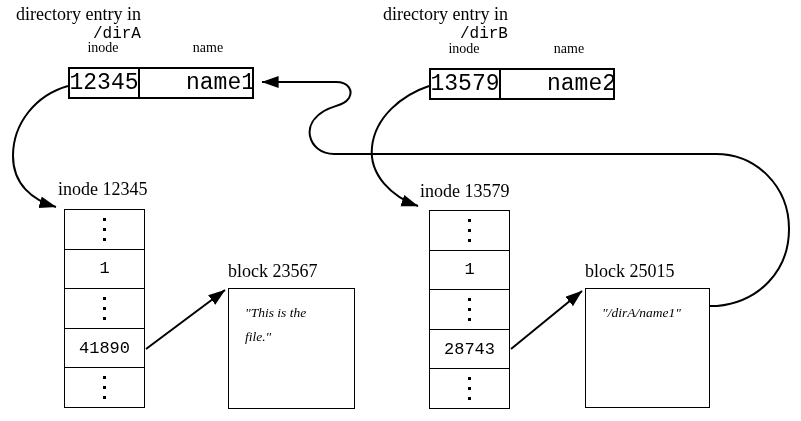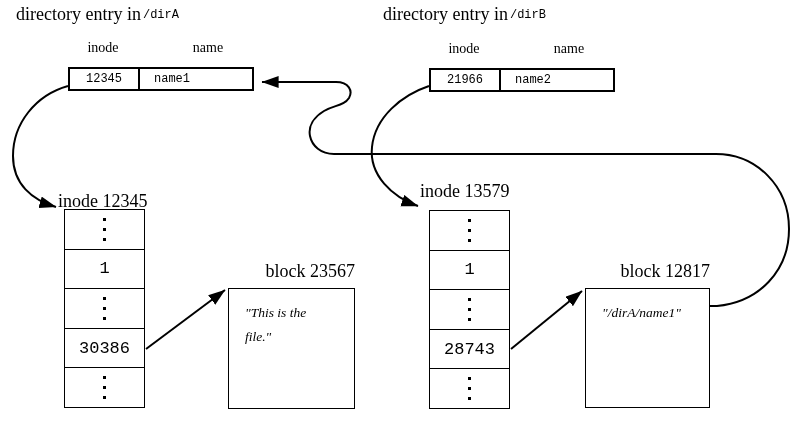--- a/index.html
+++ b/index.html
@@ -10,59 +10,61 @@
     background: #ffffff;
     font-family: "Liberation Serif", serif;
     color: #000;
     overflow: hidden;
   }
   .abs { position: absolute; }
 
   
   .dir-title {
     display: flex;
-    align-items: center;
+    align-items: flex-end;
     white-space: nowrap;
     font-size: 18px;
+    flex-direction: column;
   }
   .dir-title .path {
     font-family: "Liberation Mono", monospace;
-    font-size: 12px;
+    font-size: 16px;
     margin-left: 2px;
   }
 
   
   .entry-headers { width: 186px; height: 18px; font-size: 14px; }
   .entry-headers .h-inode {
     position: absolute; left: 0; width: 70px; text-align: center;
   }
   .entry-headers .h-name {
     position: absolute; left: 82px; width: 116px; text-align: center;
   }
 
   
   .entry-table {
     display: flex;
-    width: 186px; height: 24px;
+    width: 186px; height: 32px;
     border: 2px solid #000;
     box-sizing: border-box;
     background: #fff;
     font-family: "Liberation Mono", monospace;
-    font-size: 12px;
+    font-size: 23px;
   }
   .entry-table .cell-inode {
     width: 70px;
     border-right: 2px solid #000;
     box-sizing: border-box;
     display: flex; align-items: center; justify-content: center;
   }
   .entry-table .cell-name {
     flex: 1;
     display: flex; align-items: center;
     padding-left: 14px;
+    margin-left: 32px;
   }
 
   
   .inode-label, .block-label { font-size: 18px; white-space: nowrap; }
   .inode-table {
     width: 81px; height: 199px;
     border: 1px solid #000;
     box-sizing: border-box;
     background: #fff;
     display: flex; flex-direction: column;
@@ -84,21 +86,21 @@
     box-sizing: border-box;
     background: #fff;
     padding: 12px 0 0 16px;
   }
   .data-block .line {
     font-style: italic;
     font-size: 13.5px;
     line-height: 24px;
     white-space: nowrap;
   }
-  .block-label { text-align: right; font-family: Liberation Serif, serif; }
+  .block-label { text-align: left; font-family: Liberation Serif, serif; }
 
   svg.overlay { position: absolute; left: 0; top: 0; pointer-events: none; }
   svg.overlay path { stroke: #000; stroke-width: 2; fill: none; }
 </style>
 </head>
 <body>
 
 <div id="stage">
 
   <svg class="overlay" width="801" height="421" viewBox="0 0 801 421">
@@ -130,42 +132,42 @@
   <div class="abs entry-table" style="left:68px; top:67px;">
     <div class="cell-inode">12345</div>
     <div class="cell-name">name1</div>
   </div>
 
   <div class="abs entry-headers" style="left:429px; top:41px;">
     <span class="h-inode">inode</span>
     <span class="h-name">name</span>
   </div>
   <div class="abs entry-table" style="left:429px; top:68px;">
-    <div class="cell-inode">21966</div>
+    <div class="cell-inode">13579</div>
     <div class="cell-name">name2</div>
   </div>
 
-  <div class="abs inode-label" style="left:58px; top:179px;margin-top:12px;">inode 12345</div>
+  <div class="abs inode-label" style="left:58px; top:179px;">inode 12345</div>
   <div class="abs inode-table" style="left:64px; top:209px;">
     <div class="inode-row">
       <span class="vdots">
           <i></i>
           <i></i>
           <i></i>
         </span>
     </div>
     <div class="inode-row">1</div>
     <div class="inode-row">
       <span class="vdots">
           <i></i>
           <i></i>
           <i></i>
         </span>
     </div>
-    <div class="inode-row">30386</div>
+    <div class="inode-row">41890</div>
     <div class="inode-row">
       <span class="vdots">
           <i></i>
           <i></i>
           <i></i>
         </span>
     </div>
   </div>
 
   <div class="abs inode-label" style="left:420px; top:181px;">inode 13579</div>
@@ -194,18 +196,18 @@
         </span>
     </div>
   </div>
 
   <div class="abs block-label" style="left:228px; top:261px; width:127px;">block 23567</div>
   <div class="abs data-block" style="left:228px; top:288px; width:127px; height:121px;">
     <div class="line">"This is the</div>
     <div class="line">file."</div>
   </div>
 
-  <div class="abs block-label" style="left:585px; top:261px; width:125px;">block 12817</div>
+  <div class="abs block-label" style="left:585px; top:261px; width:125px;">block 25015</div>
   <div class="abs data-block" style="left:585px; top:288px; width:125px; height:120px;">
     <div class="line">"/dirA/name1"</div>
   </div>
 
 </div>
 
 </body></html>

